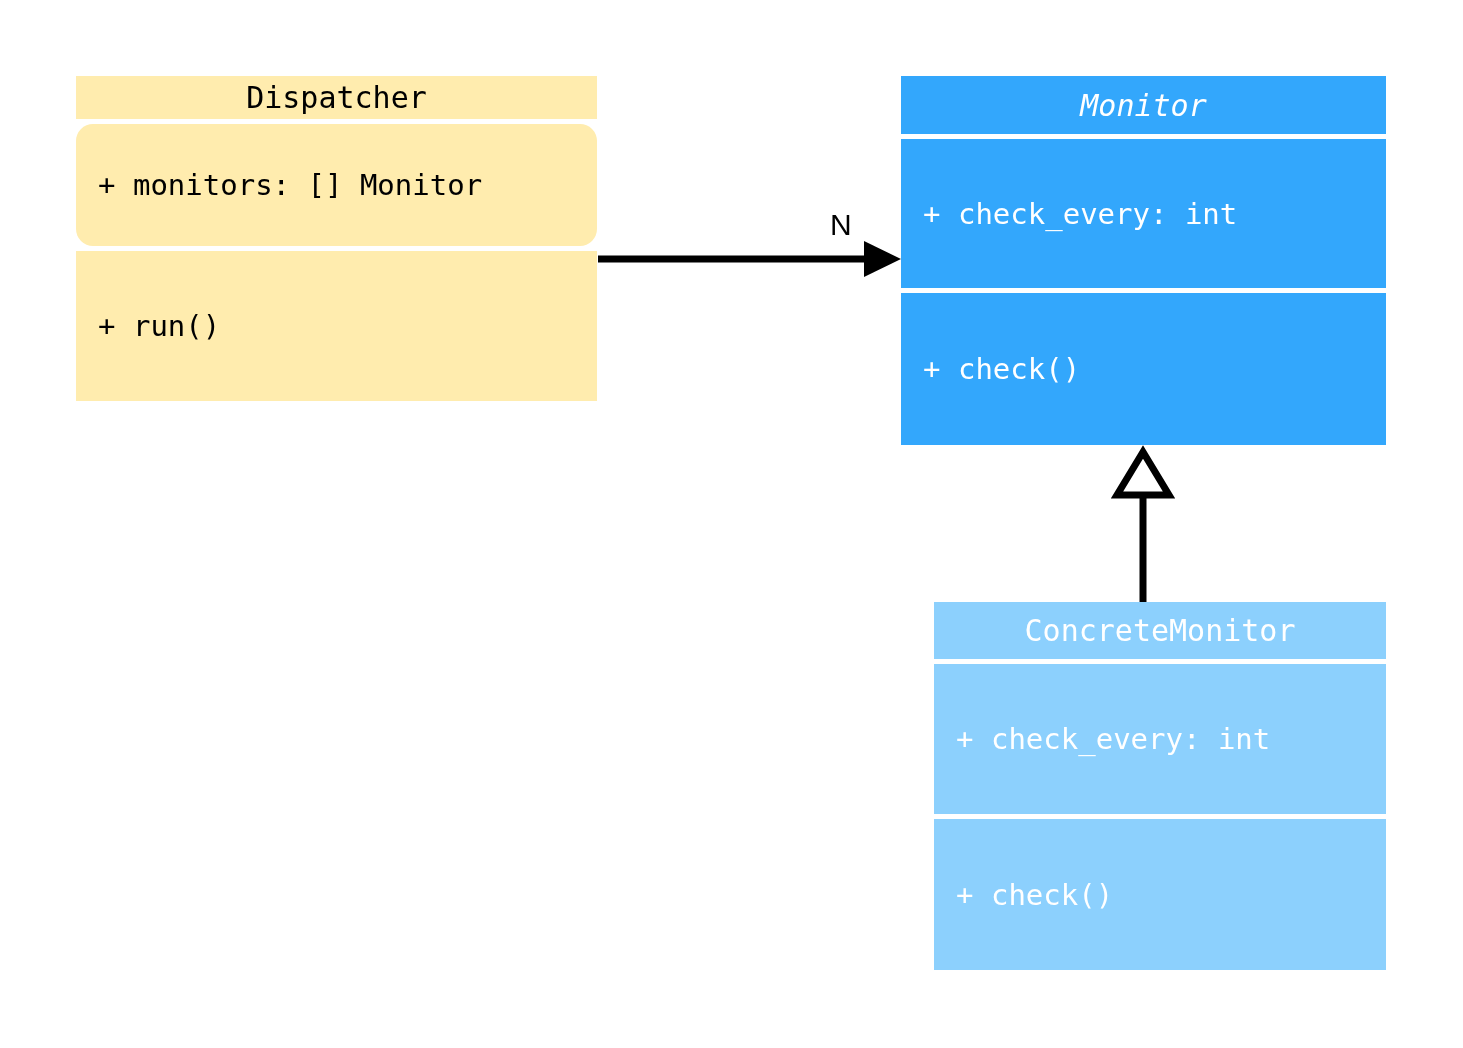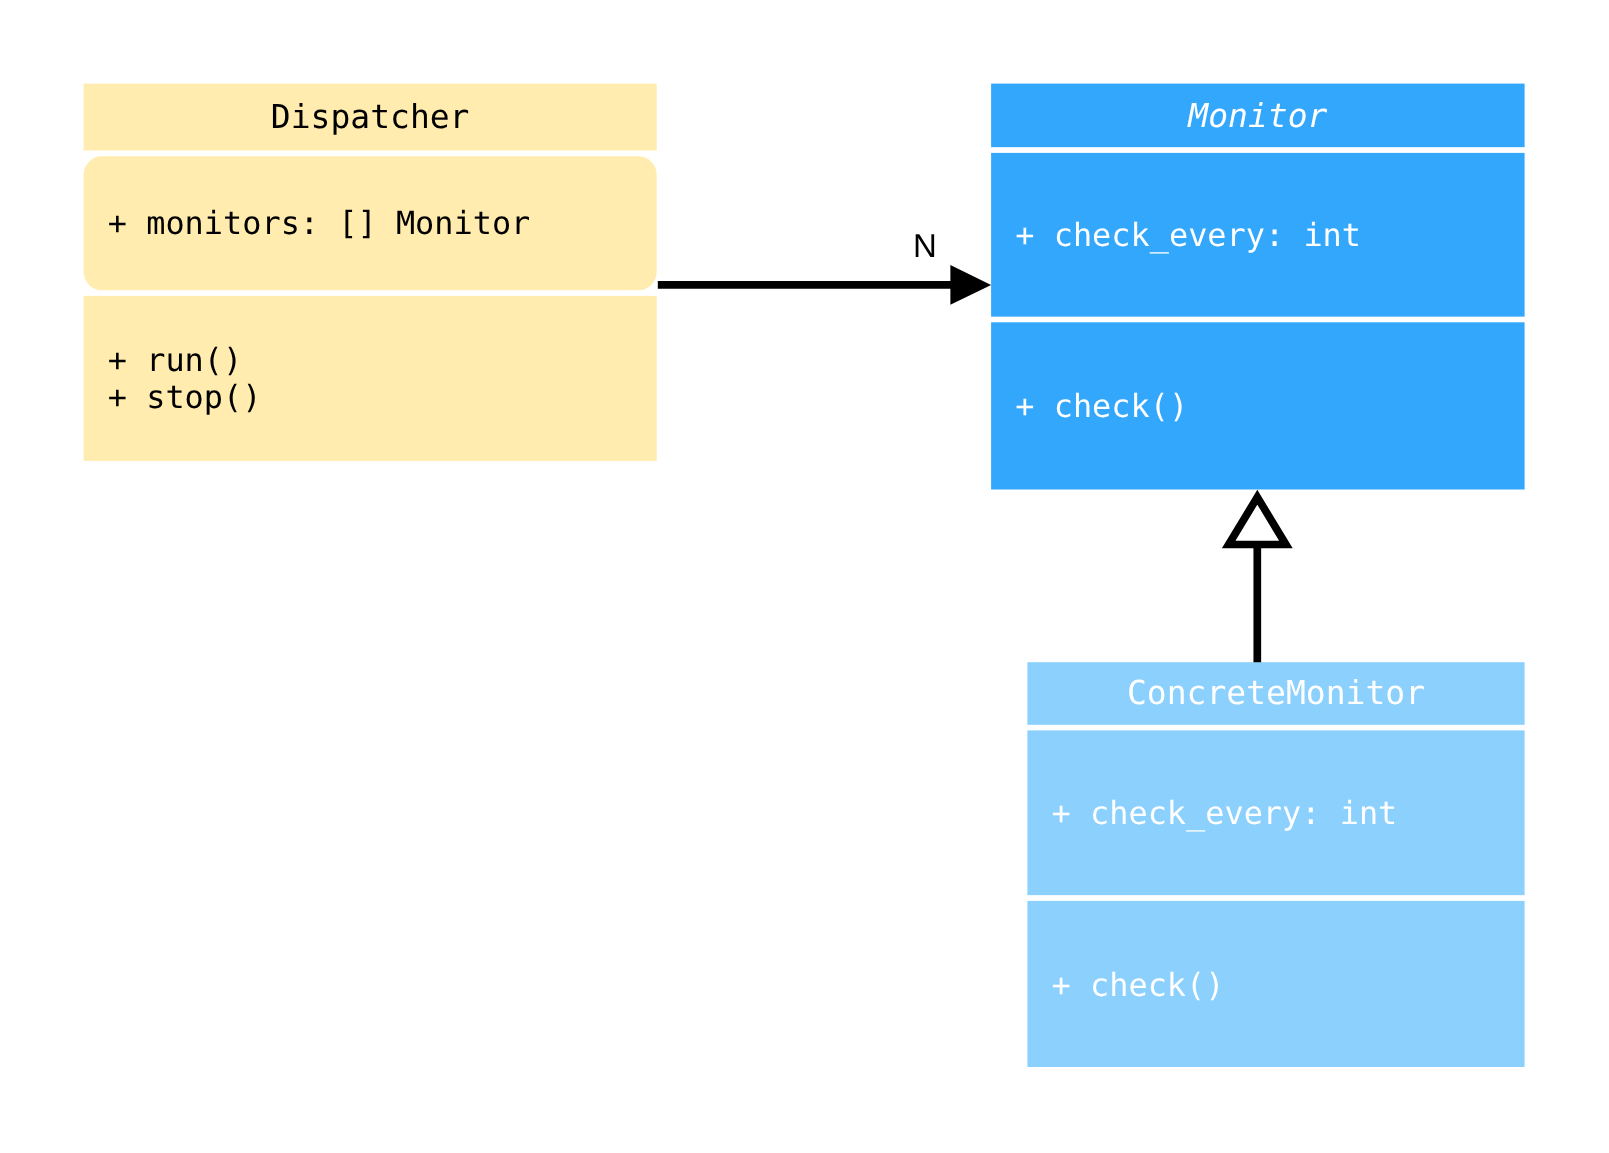--- a/index.html
+++ b/index.html
@@ -65,21 +65,21 @@
 
   
   .cls-dispatcher {
     left: 76px;
     top: 76px;
     width: 521px;
     height: 371px;
     color: #000000;
   }
   .cls-dispatcher .uml-compartment { background: #ffecae; }
-  .cls-dispatcher .c-head { height: 61px; }
+  .cls-dispatcher .c-head { height: 43px; }
   .cls-dispatcher .gap    { height: 5px; background: #ffffff; }
   .cls-dispatcher .c-attr { height: 122px; border-radius: 17px; }
   .cls-dispatcher .c-meth { height: 150px; }
 
   
   .cls-monitor {
     left: 901px;
     top: 76px;
     width: 485px;
     height: 369px;
@@ -134,21 +134,20 @@
 
   <div class="uml-class cls-dispatcher">
     <div class="uml-compartment uml-header c-head">Dispatcher</div>
     <div class="gap"></div>
     <div class="uml-compartment uml-members c-attr">
       <div class="uml-member-line">+ monitors: [] Monitor</div>
     </div>
     <div class="gap"></div>
     <div class="uml-compartment uml-members c-meth">
       <div class="uml-member-line">+ run()</div>
-      <div class="uml-member-line">+ stop()</div>
     </div>
   </div>
 
   <div class="uml-class cls-monitor">
     <div class="uml-compartment uml-header c-head italic">Monitor</div>
     <div class="gap"></div>
     <div class="uml-compartment uml-members c-attr">
       <div class="uml-member-line">+ check_every: int</div>
     </div>
     <div class="gap"></div>

